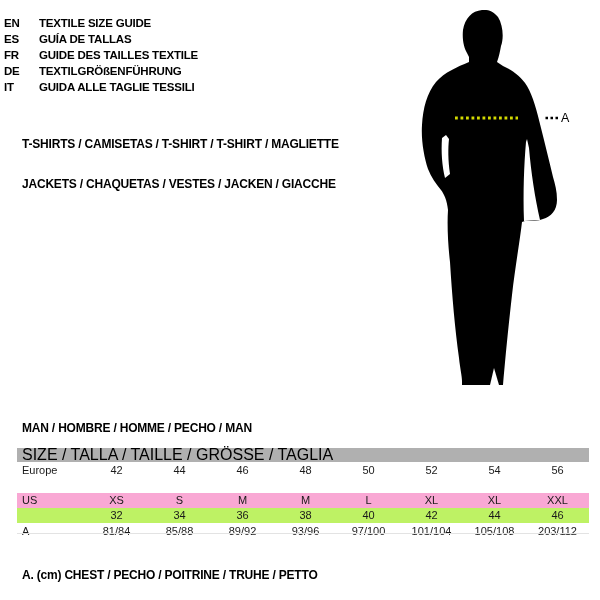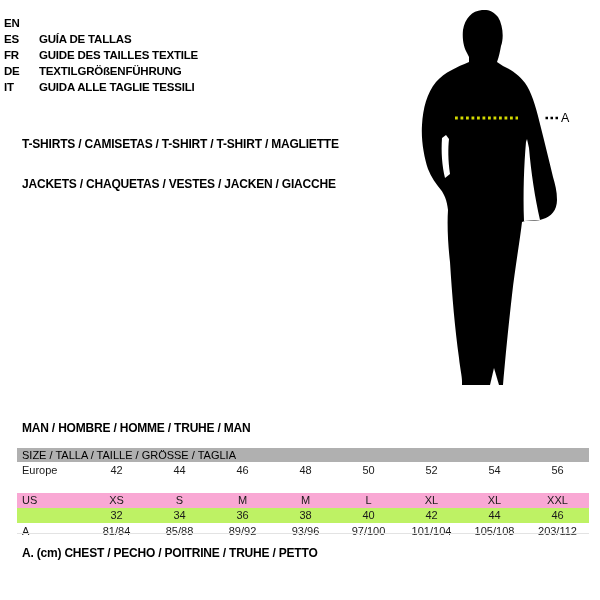--- a/index.html
+++ b/index.html
@@ -20,40 +20,41 @@
   .cat-line{height:16px;line-height:16px;font-size:12px;font-weight:700;letter-spacing:-0.2px;white-space:nowrap;margin-top:24px;}
 
   
   .section-title{left:22px;top:421px;font-size:12px;font-weight:700;letter-spacing:-0.2px;line-height:14px;}
 
   
   .measure-a{left:561px;top:111px;font-size:12.5px;font-weight:400;line-height:14px;}
 
   
   .size-table{left:17px;top:448px;width:572px;font-size:11px;color:#1a1a1a;}
-  .thead{height:14px;line-height:14px;padding-left:5px;font-size:11px;color:#000;}
+  .thead{height:14px;line-height:14px;padding-left:5px;font-size:16px;color:#000;}
   .trow{display:flex;}
   .trow.h16{height:31px;line-height:16px;}
   .trow.h15{height:15px;line-height:15px;}
   .tlabel{width:68px;padding-left:5px;box-sizing:border-box;text-align:left;}
   .tcell{flex:1;text-align:center;}
 
   .bottom-rule{left:17px;top:533px;width:572px;height:1px;background:#e3e3e3;}
 
   
-  .footnote{left:22px;top:546px;font-size:12px;font-weight:700;letter-spacing:-0.2px;line-height:14px;}
+  .footnote{left:22px;top:568px;font-size:12px;font-weight:700;letter-spacing:-0.2px;line-height:14px;}
 
   .figure-svg{left:400px;top:0;}
 </style>
 </head>
 <body>
 
 <div class="abs lang-block">
   <div class="lang-row">
     <span class="lang-code">EN</span>
+    <span class="lang-label">TEXTILE SIZE GUIDE</span>
   </div>
   <div class="lang-row">
     <span class="lang-code">ES</span>
     <span class="lang-label">GUÍA DE TALLAS</span>
   </div>
   <div class="lang-row">
     <span class="lang-code">FR</span>
     <span class="lang-label">GUIDE DES TAILLES TEXTILE</span>
   </div>
   <div class="lang-row">
@@ -99,21 +100,21 @@
            C 104 38, 103 25, 98 17
            C 93 10.5, 88 9.5, 82 10 Z" style="fill: rgb(0, 0, 0);"></path>
   <path fill="#ffffff" d="M 42 138 C 41 152, 42 166, 45 178 L 50 174 C 48 160, 48 148, 49 139 L 46 135 Z"></path>
   <path fill="#ffffff" d="M 126 142 C 124 165, 123 192, 124 221 L 140 220 C 135 198, 131 172, 129 148 L 127 139 Z"></path>
   <path fill="#ffffff" d="M 90 385 L 94 368 L 99 385 Z"></path>
   <line x1="55" y1="118" x2="118" y2="118" stroke-width="3" stroke-dasharray="2.8 2.7" style="stroke: rgb(211, 218, 0);"></line>
   <line x1="145.5" y1="118" x2="159" y2="118" stroke="#000000" stroke-width="2.5" stroke-dasharray="2.5 2.5"></line>
 </svg>
 <span class="abs measure-a">A</span>
 
-<div class="abs section-title">MAN / HOMBRE / HOMME / TRUHE / MAN</div>
+<div class="abs section-title">MAN / HOMBRE / HOMME / PECHO / MAN</div>
 
 <div class="abs size-table">
   <div class="thead" style="background-color: rgb(176, 176, 176);">SIZE / TALLA / TAILLE / GRÖSSE / TAGLIA</div>
 
   <div class="trow h16">
     <div class="tlabel">Europe</div>
     <div class="tcell">42</div>
     <div class="tcell">44</div>
     <div class="tcell">46</div>
     <div class="tcell">48</div>

